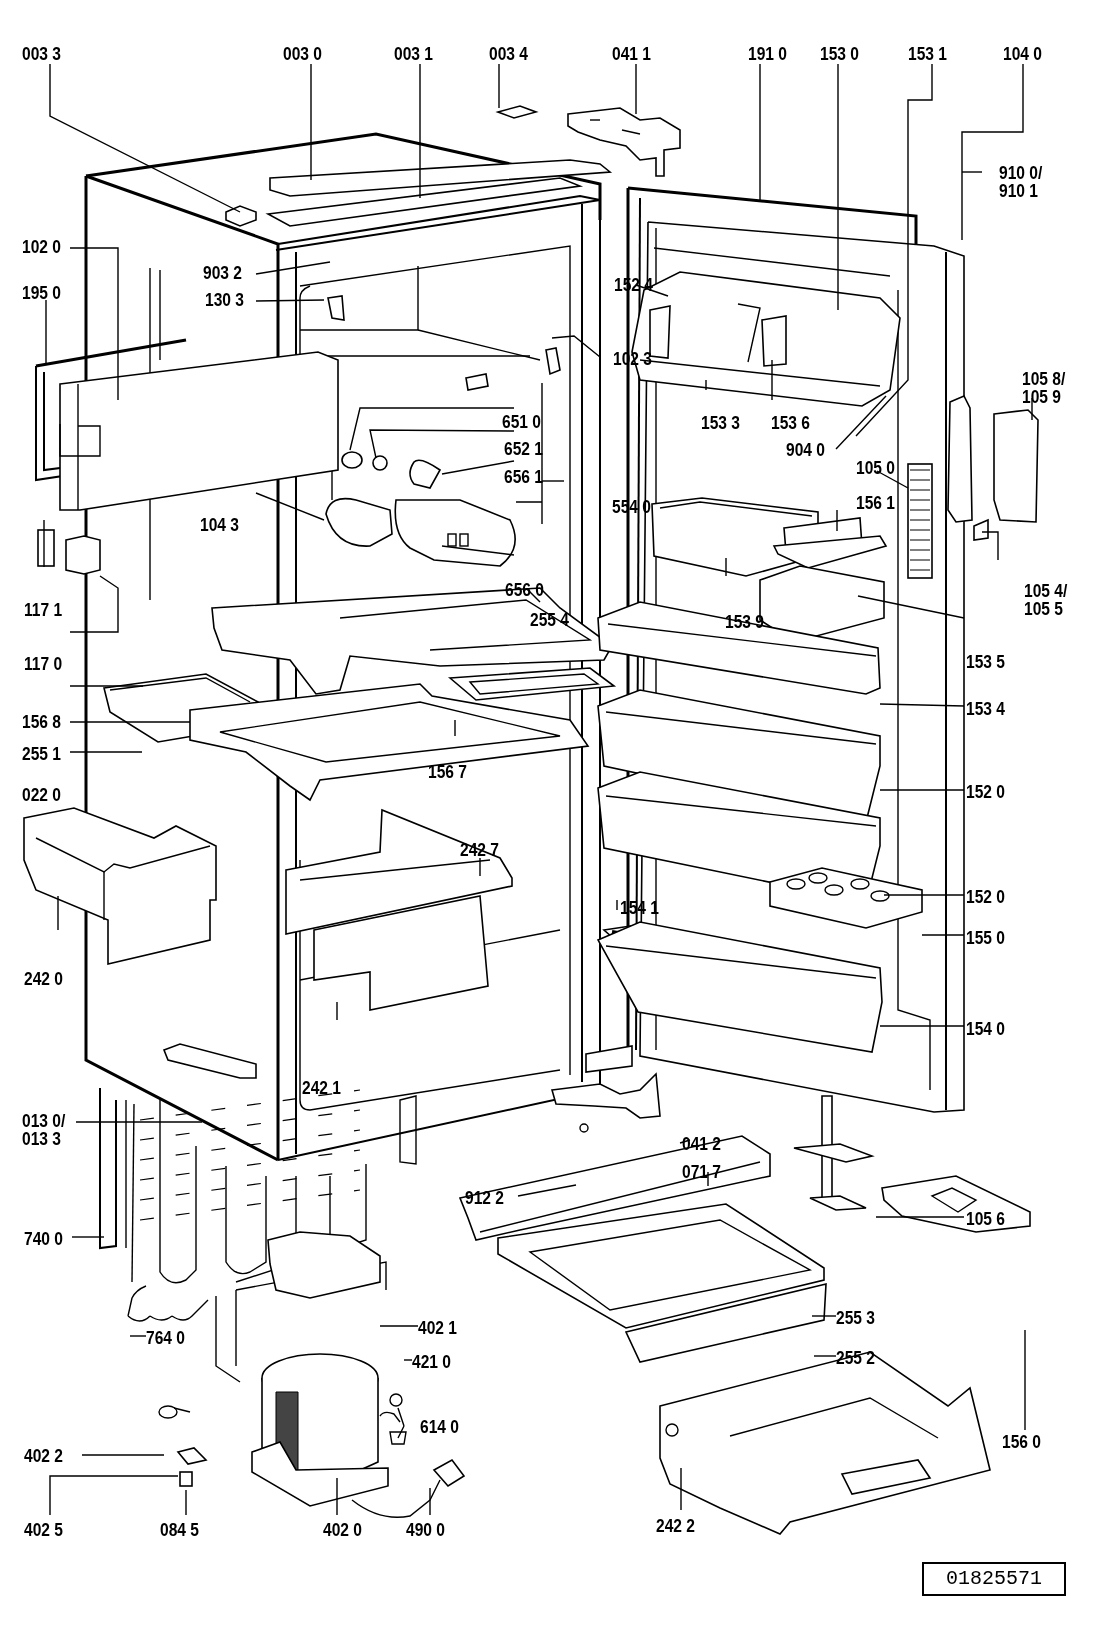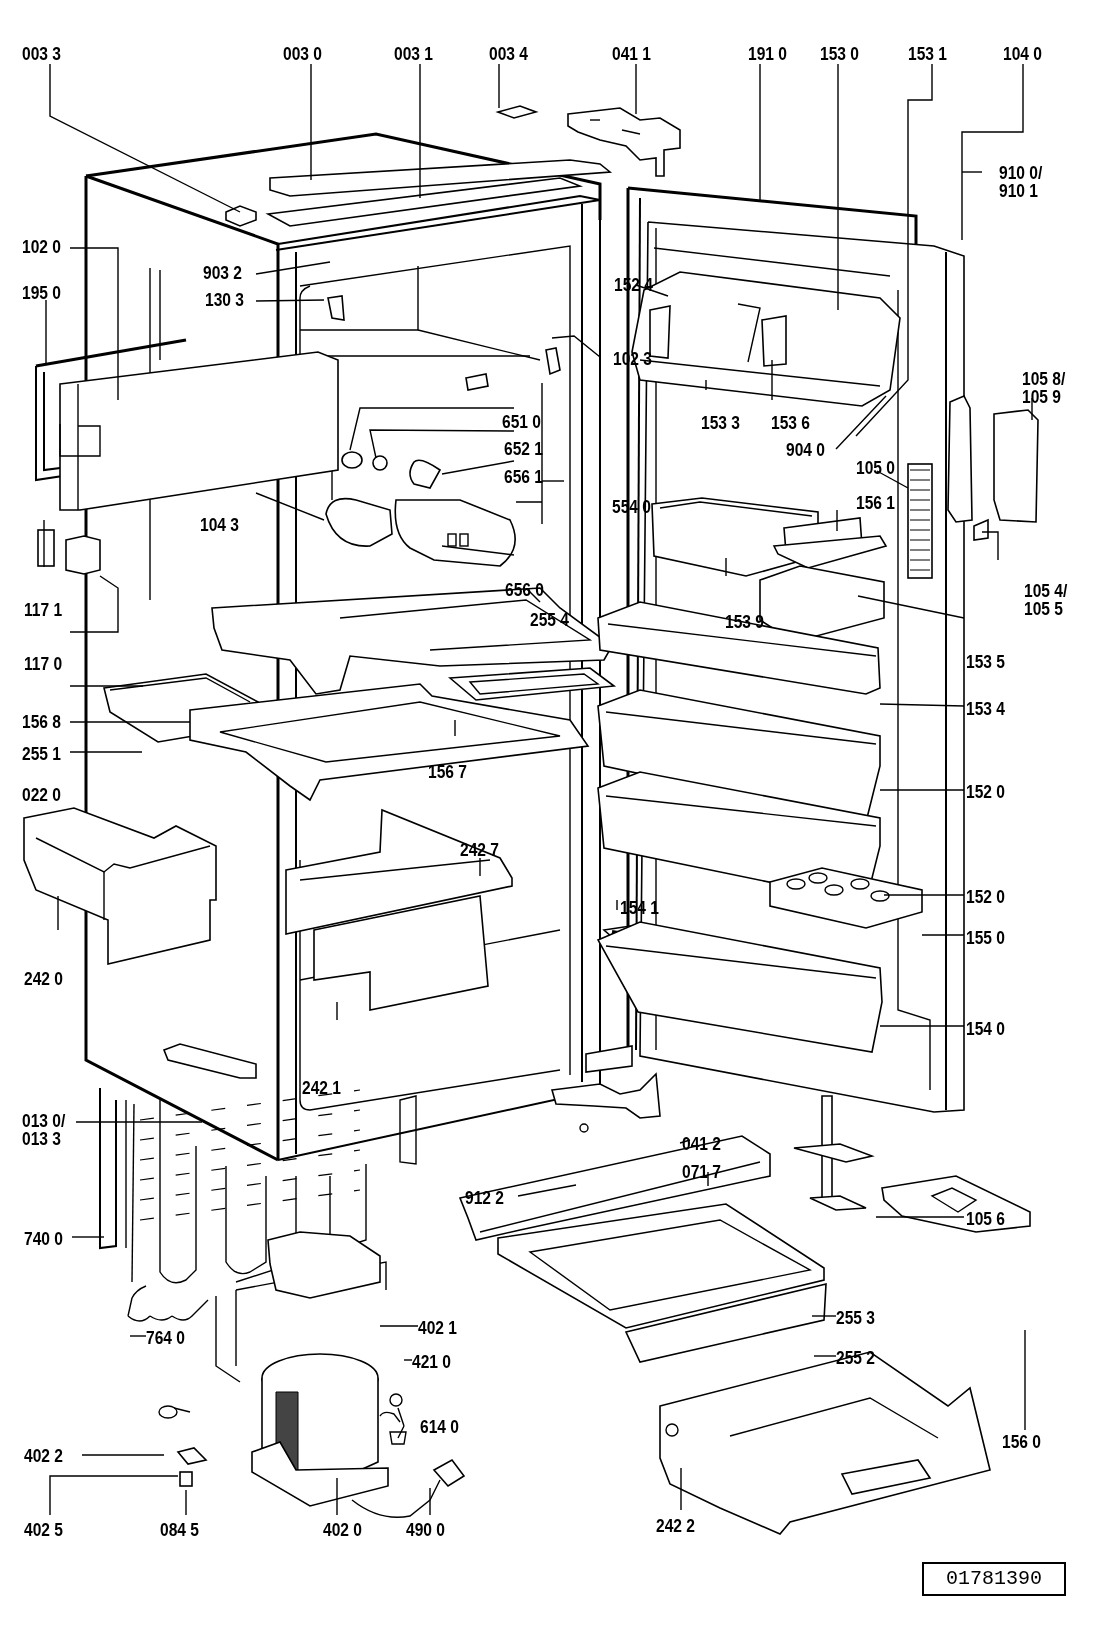--- a/index.html
+++ b/index.html
@@ -384,15 +384,15 @@
 <div class="lbl" style="left:836px;top:1348px;">255 2</div>
 <div class="lbl" style="left:420px;top:1417px;">614 0</div>
 <div class="lbl" style="left:1002px;top:1432px;">156 0</div>
 <div class="lbl" style="left:24px;top:1446px;">402 2</div>
 <div class="lbl" style="left:24px;top:1520px;">402 5</div>
 <div class="lbl" style="left:160px;top:1520px;">084 5</div>
 <div class="lbl" style="left:323px;top:1520px;">402 0</div>
 <div class="lbl" style="left:406px;top:1520px;">490 0</div>
 <div class="lbl" style="left:656px;top:1516px;">242 2</div>
 
-<div class="docid">01781390</div>
+<div class="docid">01825571</div>
 
 </div>
 
 </body></html>

